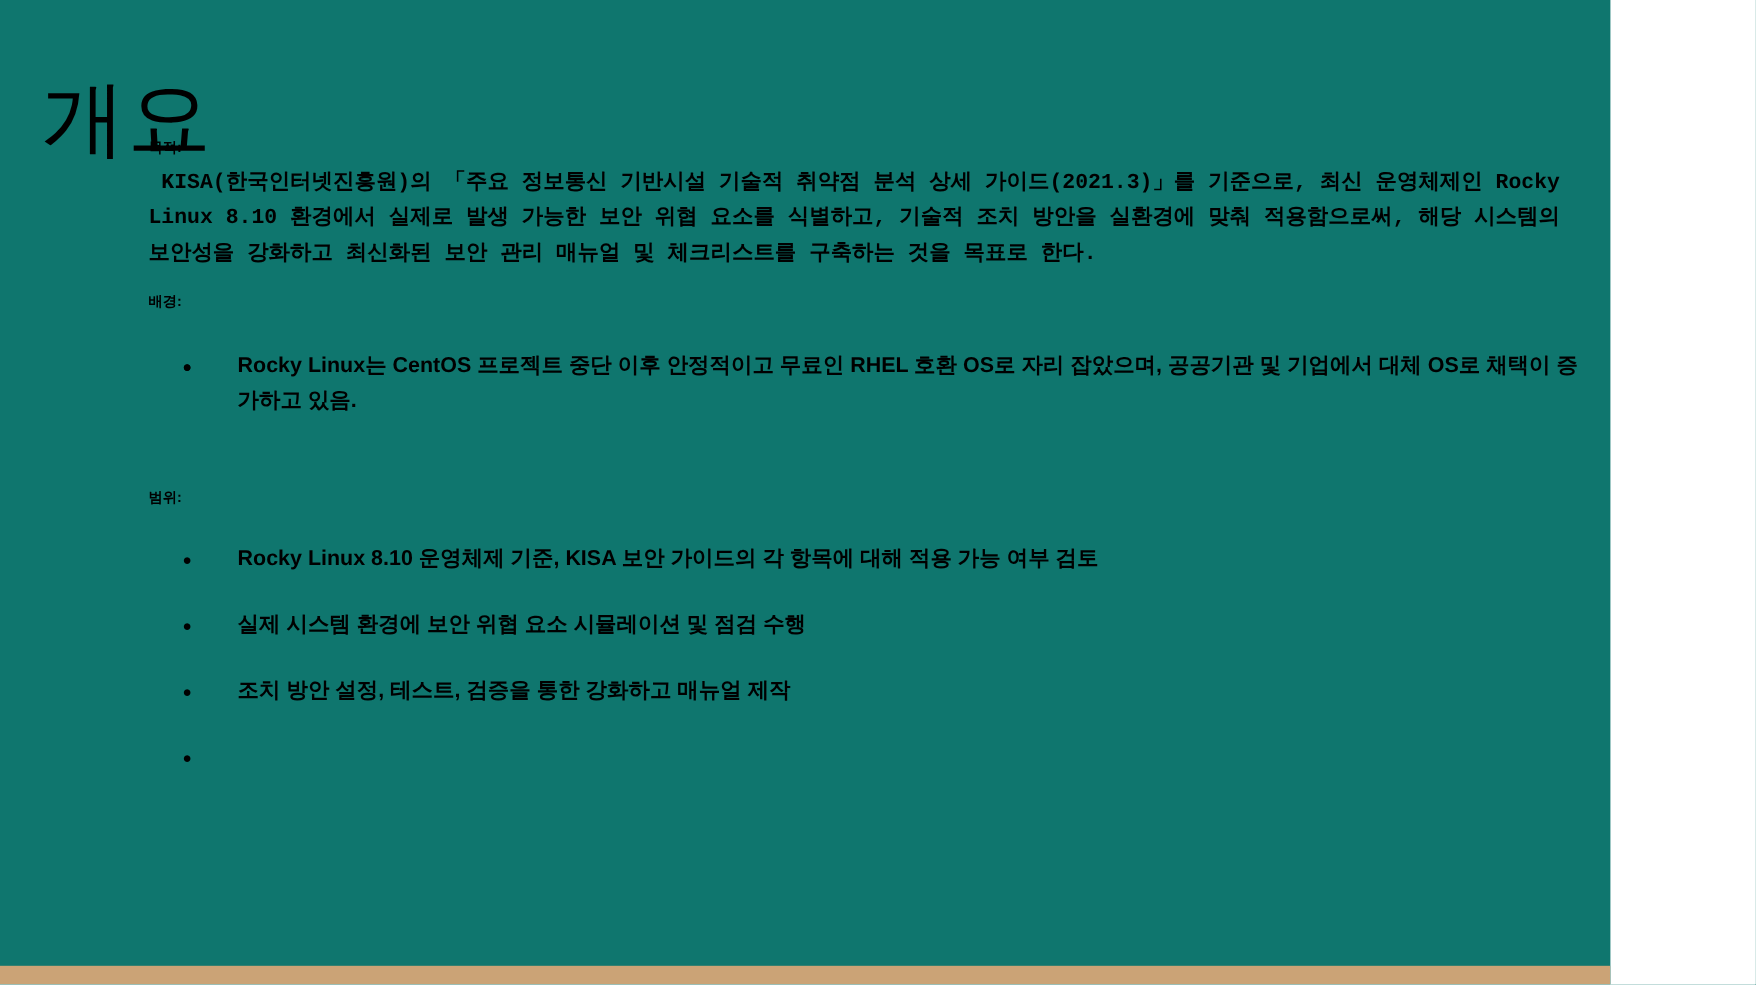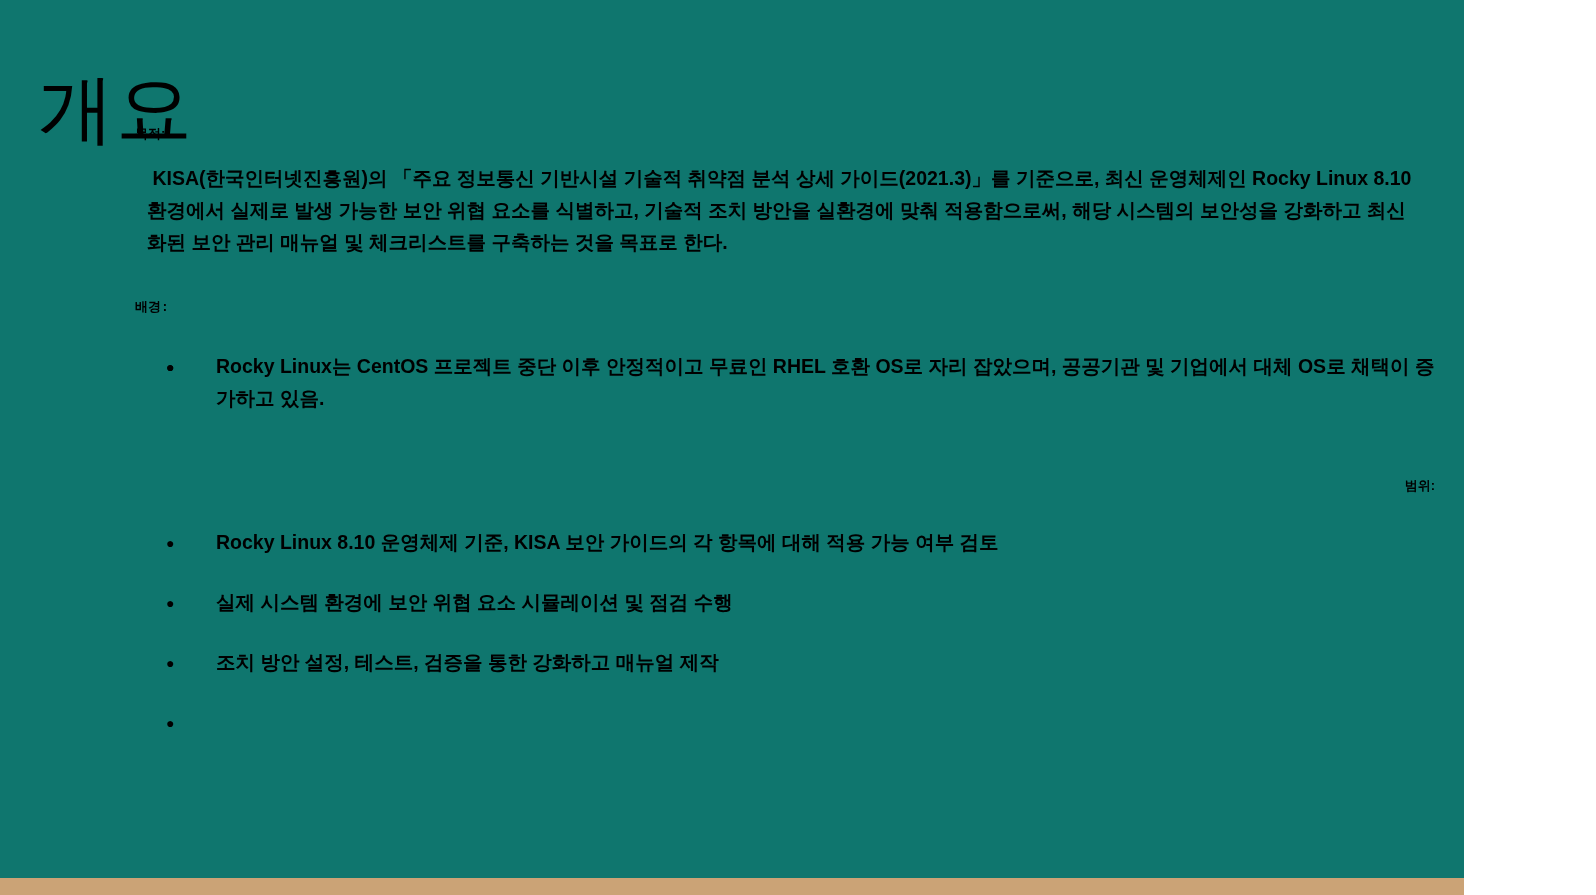--- a/index.html
+++ b/index.html
@@ -36,25 +36,26 @@
     line-height: 32px;
     font-weight: 700;
     color: #000000;
   }
   .section-heading {
     margin: 0;
     font-size: 13px;
     line-height: 32px;
     font-weight: 700;
   }
-  .heading-bg { margin-top: 34px; font-family: Liberation Mono, monospace; }
-  .heading-scope { margin-top: 56px; text-align: right; }
+  .heading-bg { margin-top: 12px; }
+  .heading-scope { margin-top: 56px; }
   .purpose-body {
-    margin: 12px;
+    margin: 0;
     white-space: pre-wrap;
+    font-family: Liberation Mono, monospace;
   }
   .bullet-list {
     margin: 0;
     padding: 0;
     list-style: none;
   }
   .bullet-item {
     position: relative;
     padding-left: 81px;
     width: 1219px;

